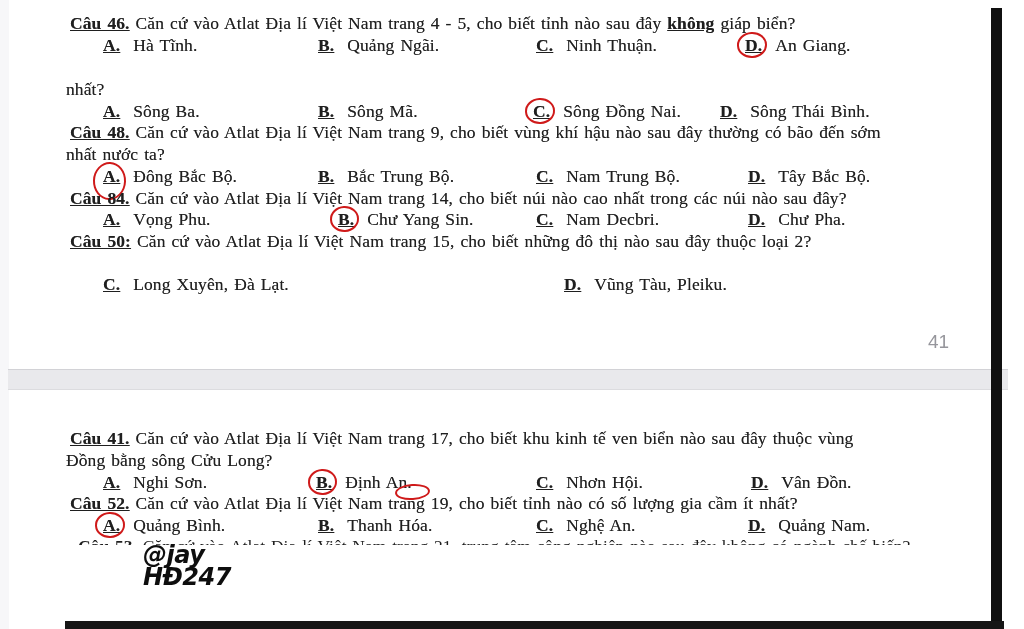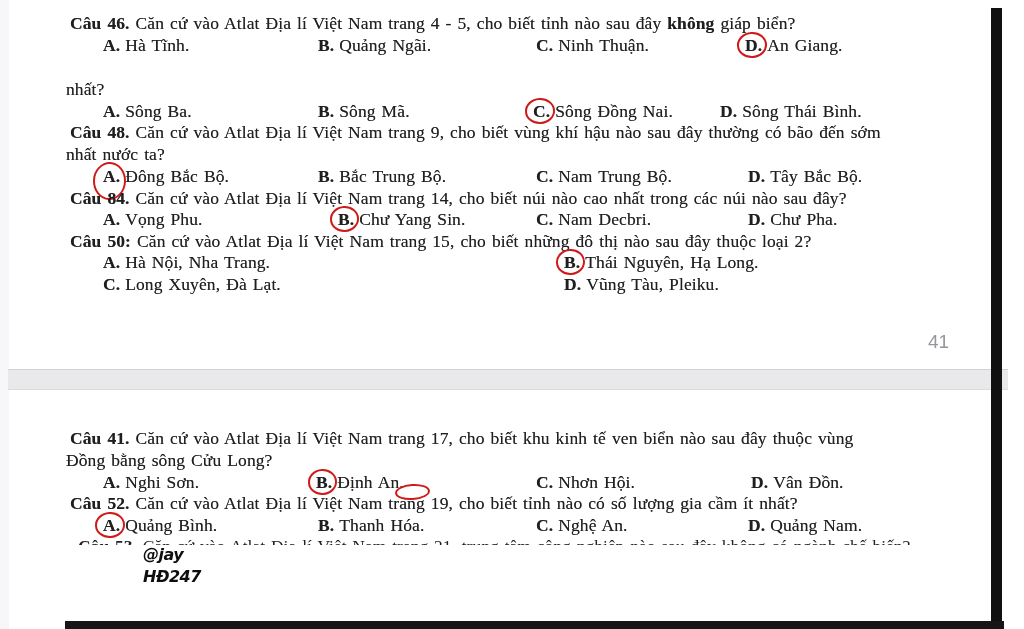--- a/index.html
+++ b/index.html
@@ -4,41 +4,41 @@
 <style>
   html,body{margin:0;padding:0;background:#ffffff;}
   .screen{position:relative;width:1024px;height:629px;background:#ffffff;overflow:hidden;
           font-family:"Liberation Serif","DejaVu Serif",serif;color:#1f1f1f;}
   .edge-strip{position:absolute;left:0;top:0;width:9px;height:629px;background:#f7f7f9;}
   .page{position:absolute;left:8px;width:984px;background:transparent;}
   .page1{top:0;height:369px;}
   .page2{top:388px;height:232px;}
   .line{position:absolute;white-space:nowrap;font-size:17.5px;line-height:21px;
         letter-spacing:.1px;word-spacing:1.5px;text-shadow:0 0 .4px rgba(0,0,0,.5);}
-  .line b{font-weight:bold;}
+  .line b{font-weight:bold;text-decoration:underline;}
   .opt{position:absolute;white-space:nowrap;}
   .olet{font-weight:bold;}
-  .otxt{margin-left:5px;}
+  .otxt{margin-left:13px;}
   .circ{position:relative;display:inline-block;}
   .circ::after{content:"";position:absolute;left:-8px;right:-5px;top:-3px;bottom:-2px;
                border:2.6px solid #cf1a1a;border-radius:50%;transform:rotate(-3deg);}
   .circ-big::after{left:-10px;right:-6px;top:-4px;bottom:-13px;transform:rotate(2deg);}
   .red-oval{position:absolute;border:2.4px solid #cf1a1a;border-radius:50%;
             transform:rotate(-4deg);}
   .pagenum{position:absolute;font-family:"Liberation Sans","DejaVu Sans",sans-serif;
            font-size:19px;color:#96969c;}
   .gap-band{position:absolute;left:8px;top:369px;width:1000px;height:19px;background:#e9e9ec;
             border-top:1px solid #d2d2d6;border-bottom:1px solid #dcdcdf;}
   .vbar{position:absolute;left:991px;top:8px;width:11px;height:613px;background:#101010;}
   .bbar{position:absolute;left:65px;top:621px;width:939px;height:8px;background:#161616;}
   .clipline{position:absolute;left:70px;top:148px;height:9px;overflow:hidden;
             white-space:nowrap;font-size:17.5px;line-height:21px;word-spacing:1.5px;}
   .watermark{position:absolute;left:135px;top:156px;
              font-family:"DejaVu Sans","Liberation Sans",sans-serif;
-             font-style:italic;font-weight:bold;font-size:16px;line-height:22px;
+             font-style:italic;font-weight:bold;font-size:24px;line-height:22px;
              color:#0e0e0e;letter-spacing:-.5px;}
 </style>
 </head>
 <body>
 
 <div class="screen">
   <div class="edge-strip"></div>
 
   <div class="page page1">
 
@@ -69,24 +69,20 @@
 
     <div class="line" style="left:62px;top:188px"><b>Câu 84.</b><span> Căn cứ vào Atlat Địa lí Việt Nam trang 14, cho biết núi nào cao nhất trong các núi nào sau đây?</span></div>
     <div class="line" style="left:0;top:209px;width:984px;height:21px">
       <span class="opt" style="left:95px"><b class="olet">A.</b><span class="otxt">Vọng Phu.</span></span>
       <span class="opt" style="left:330px"><b class="olet circ">B.</b><span class="otxt">Chư Yang Sin.</span></span>
       <span class="opt" style="left:528px"><b class="olet">C.</b><span class="otxt">Nam Decbri.</span></span>
       <span class="opt" style="left:740px"><b class="olet">D.</b><span class="otxt">Chư Pha.</span></span>
     </div>
 
     <div class="line" style="left:62px;top:231px"><b>Câu 50:</b><span> Căn cứ vào Atlat Địa lí Việt Nam trang 15, cho biết những đô thị nào sau đây thuộc loại 2?</span></div>
-    <div class="line" style="left:0;top:252px;width:984px;height:21px">
-      <span class="opt" style="left:95px"><b class="olet">A.</b><span class="otxt">Hà Nội, Nha Trang.</span></span>
-      <span class="opt" style="left:556px"><b class="olet circ">B.</b><span class="otxt">Thái Nguyên, Hạ Long.</span></span>
-    </div>
     <div class="line" style="left:0;top:274px;width:984px;height:21px">
       <span class="opt" style="left:95px"><b class="olet">C.</b><span class="otxt">Long Xuyên, Đà Lạt.</span></span>
       <span class="opt" style="left:556px"><b class="olet">D.</b><span class="otxt">Vũng Tàu, Pleiku.</span></span>
     </div>
 
     <div class="pagenum" style="left:920px;top:331px">41</div>
   </div>
 
   <div class="gap-band"></div>
 

